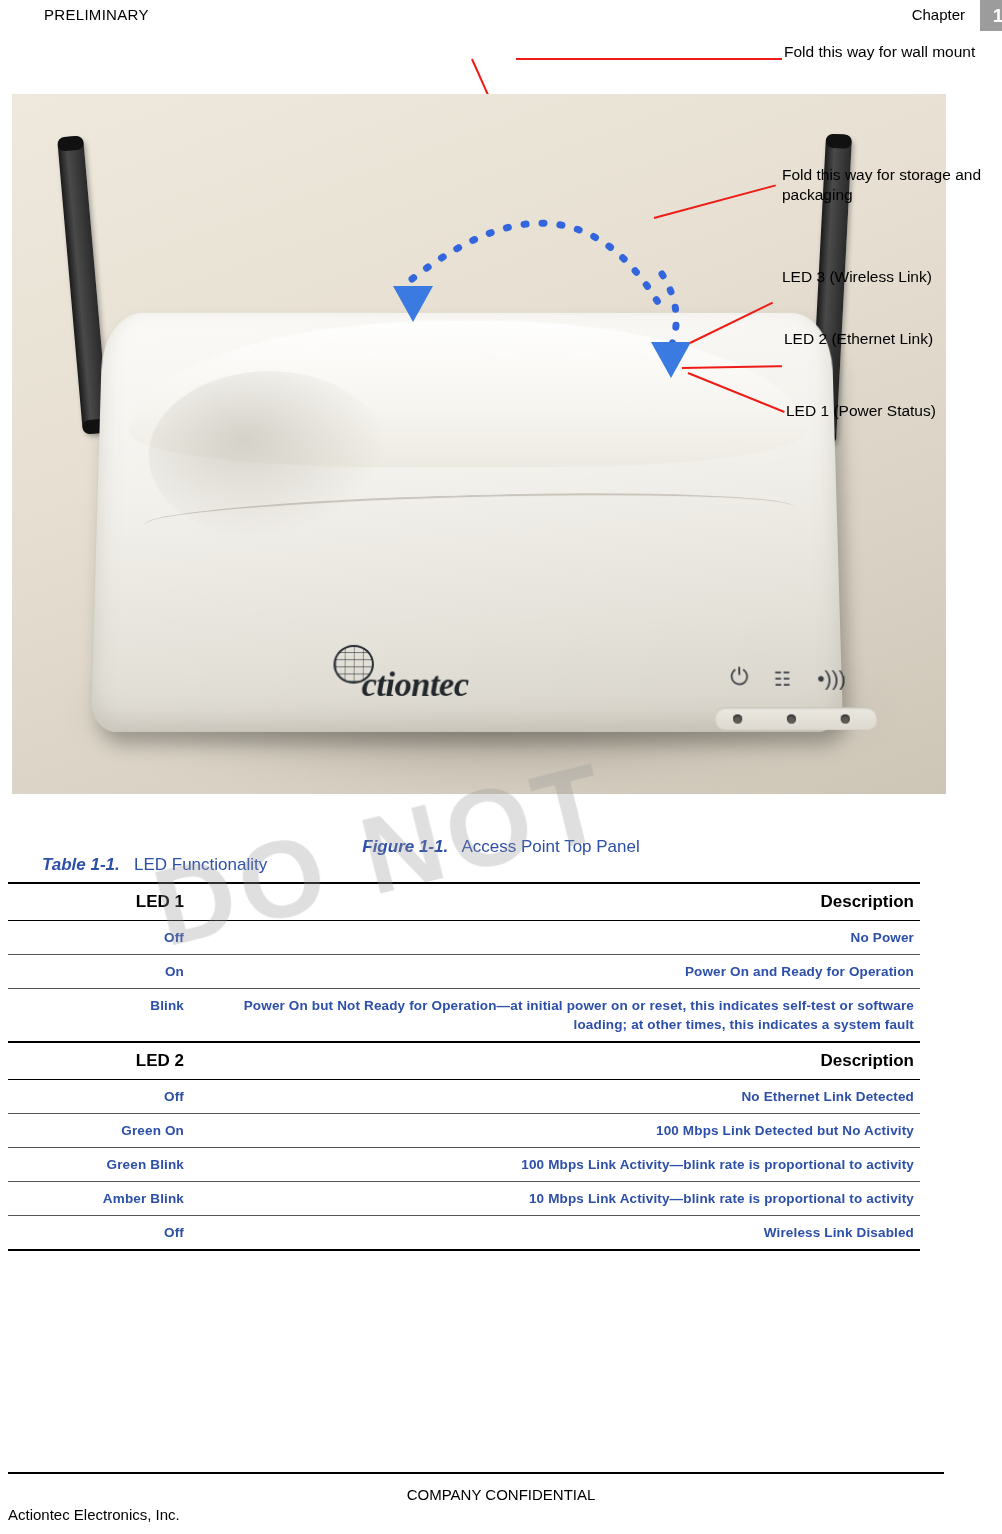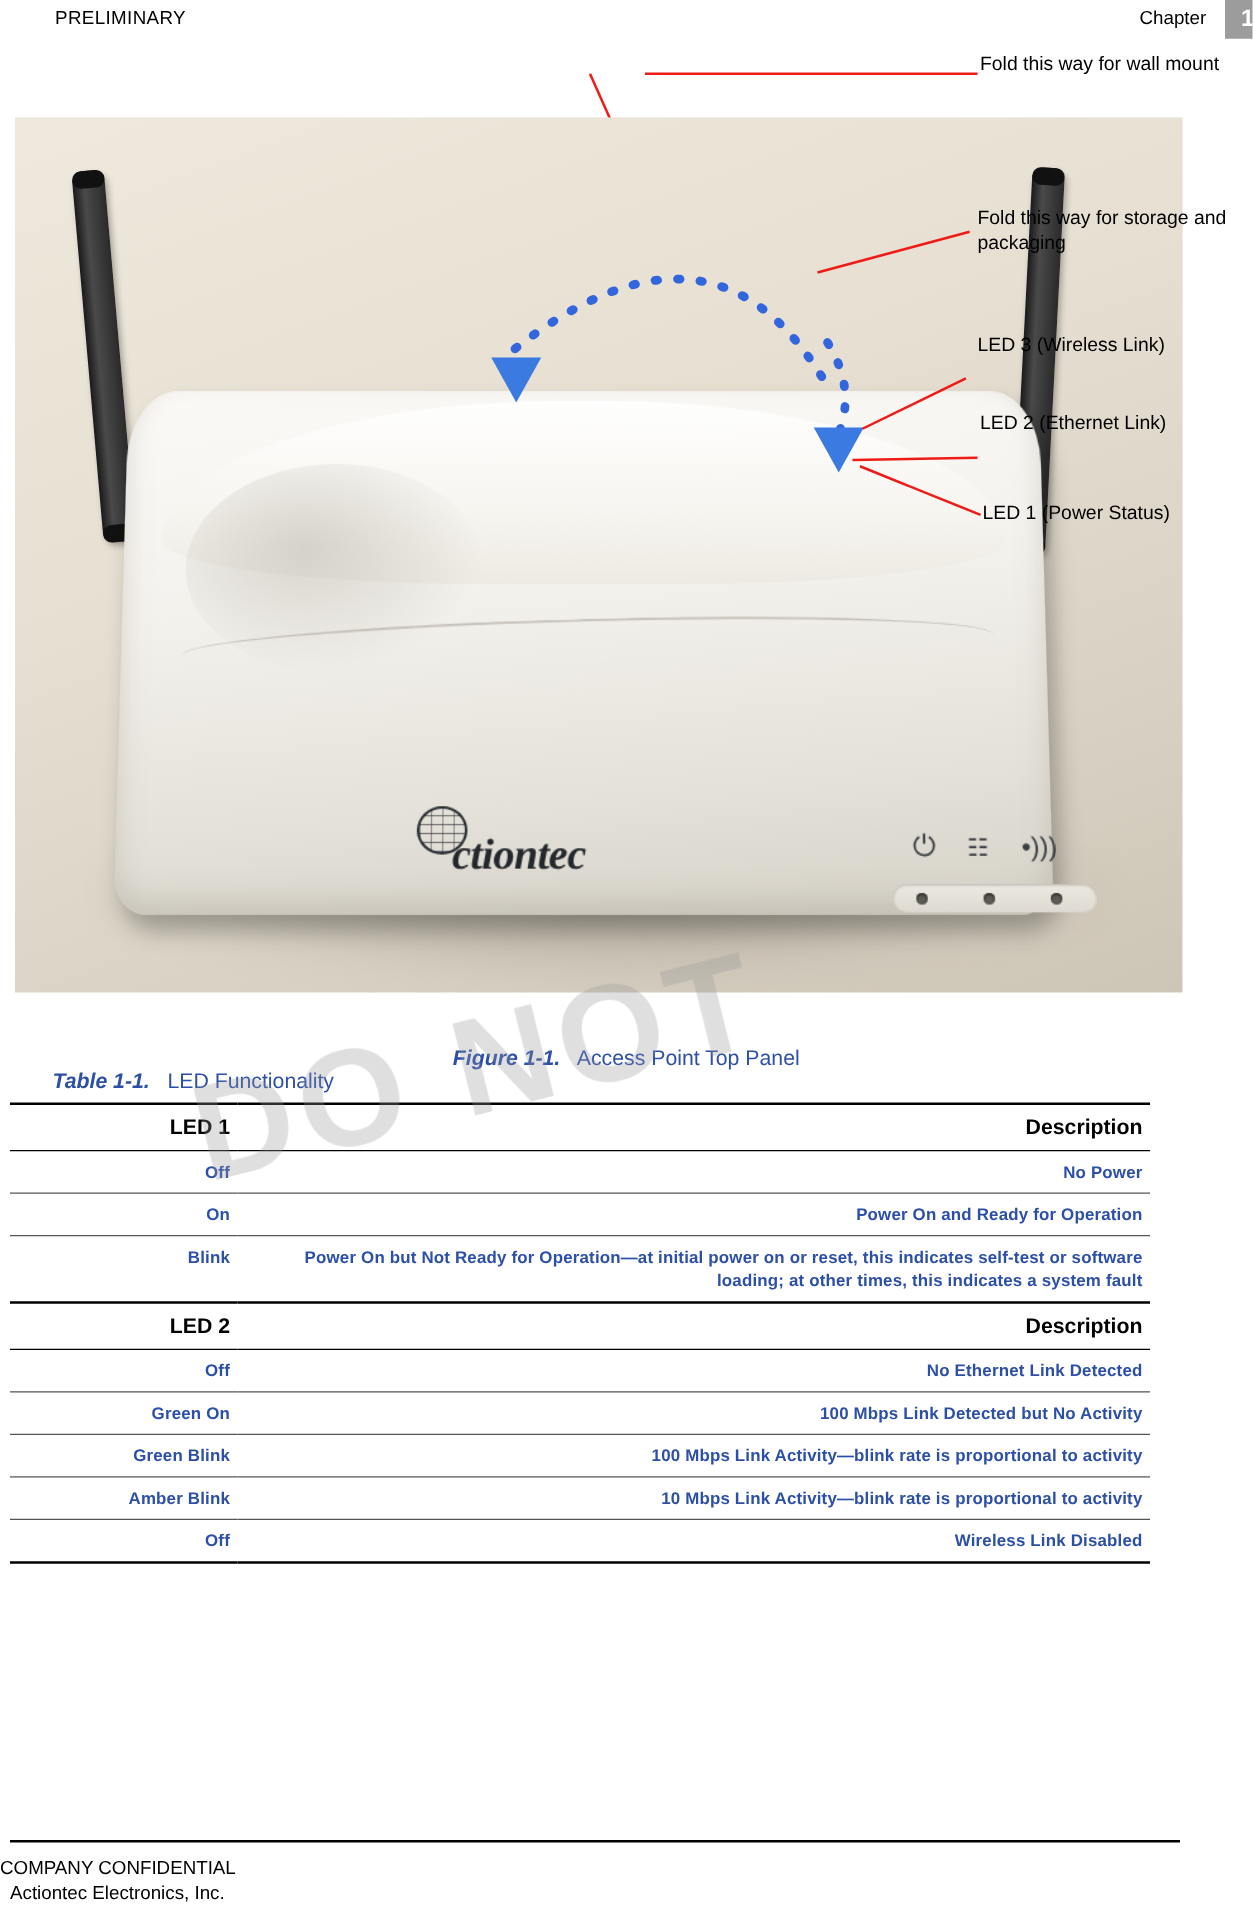--- a/index.html
+++ b/index.html
@@ -296,20 +296,21 @@
   .footer-left {
     position: absolute;
     left: 8px; top: 1486px;
     font-size: 15px;
     margin-top: 20px;
   }
   .footer-center {
     position: absolute;
     left: 0; top: 1486px;
     width: 1002px;
+    text-align: center;
     font-size: 15px;
   }
 </style>
 </head>
 <body>
 
 <div class="page-header">
   <div class="hdr-left">PRELIMINARY</div>
   <div class="hdr-chapter">Chapter</div>
   <div class="hdr-num-box">1</div>

